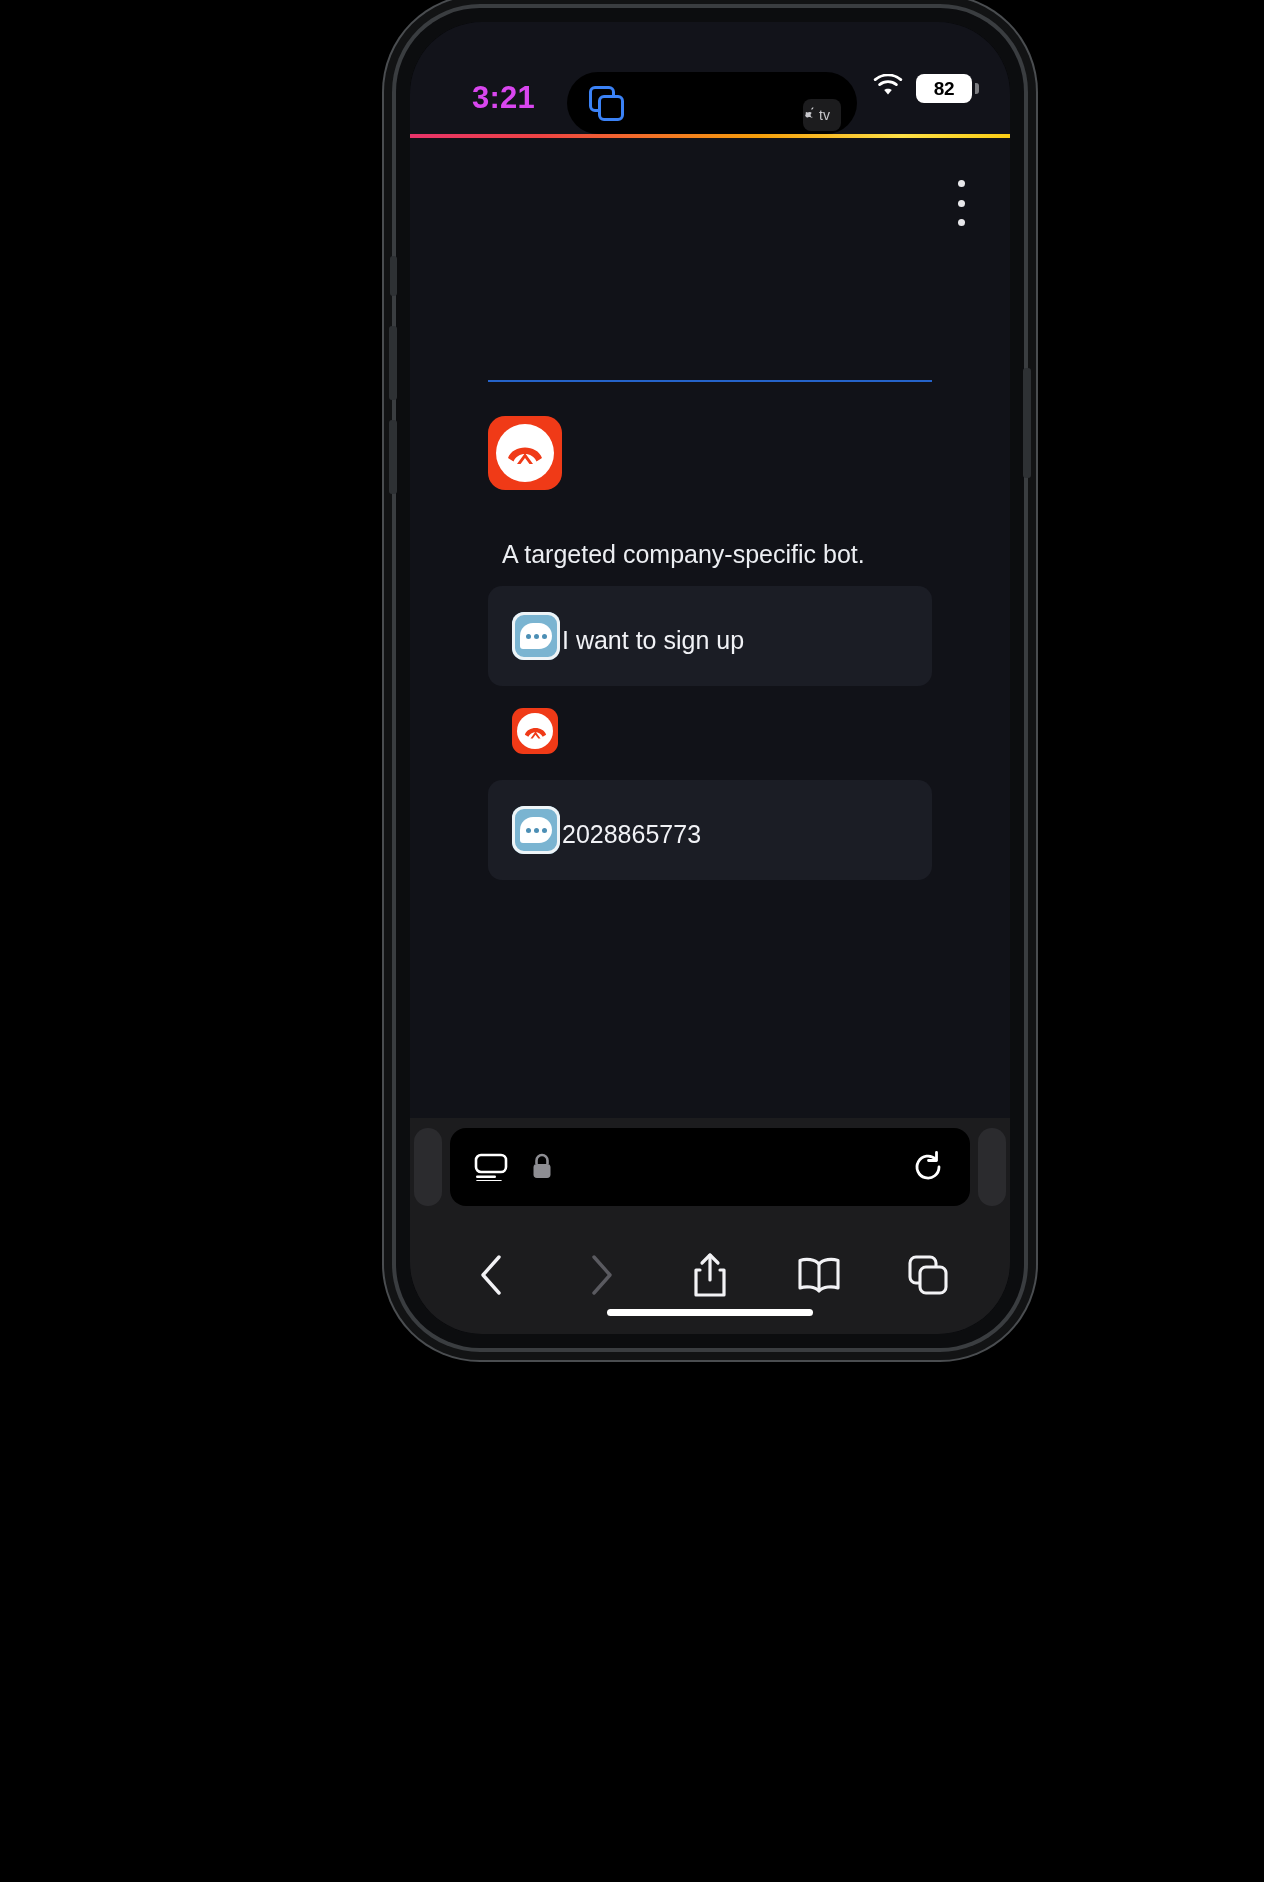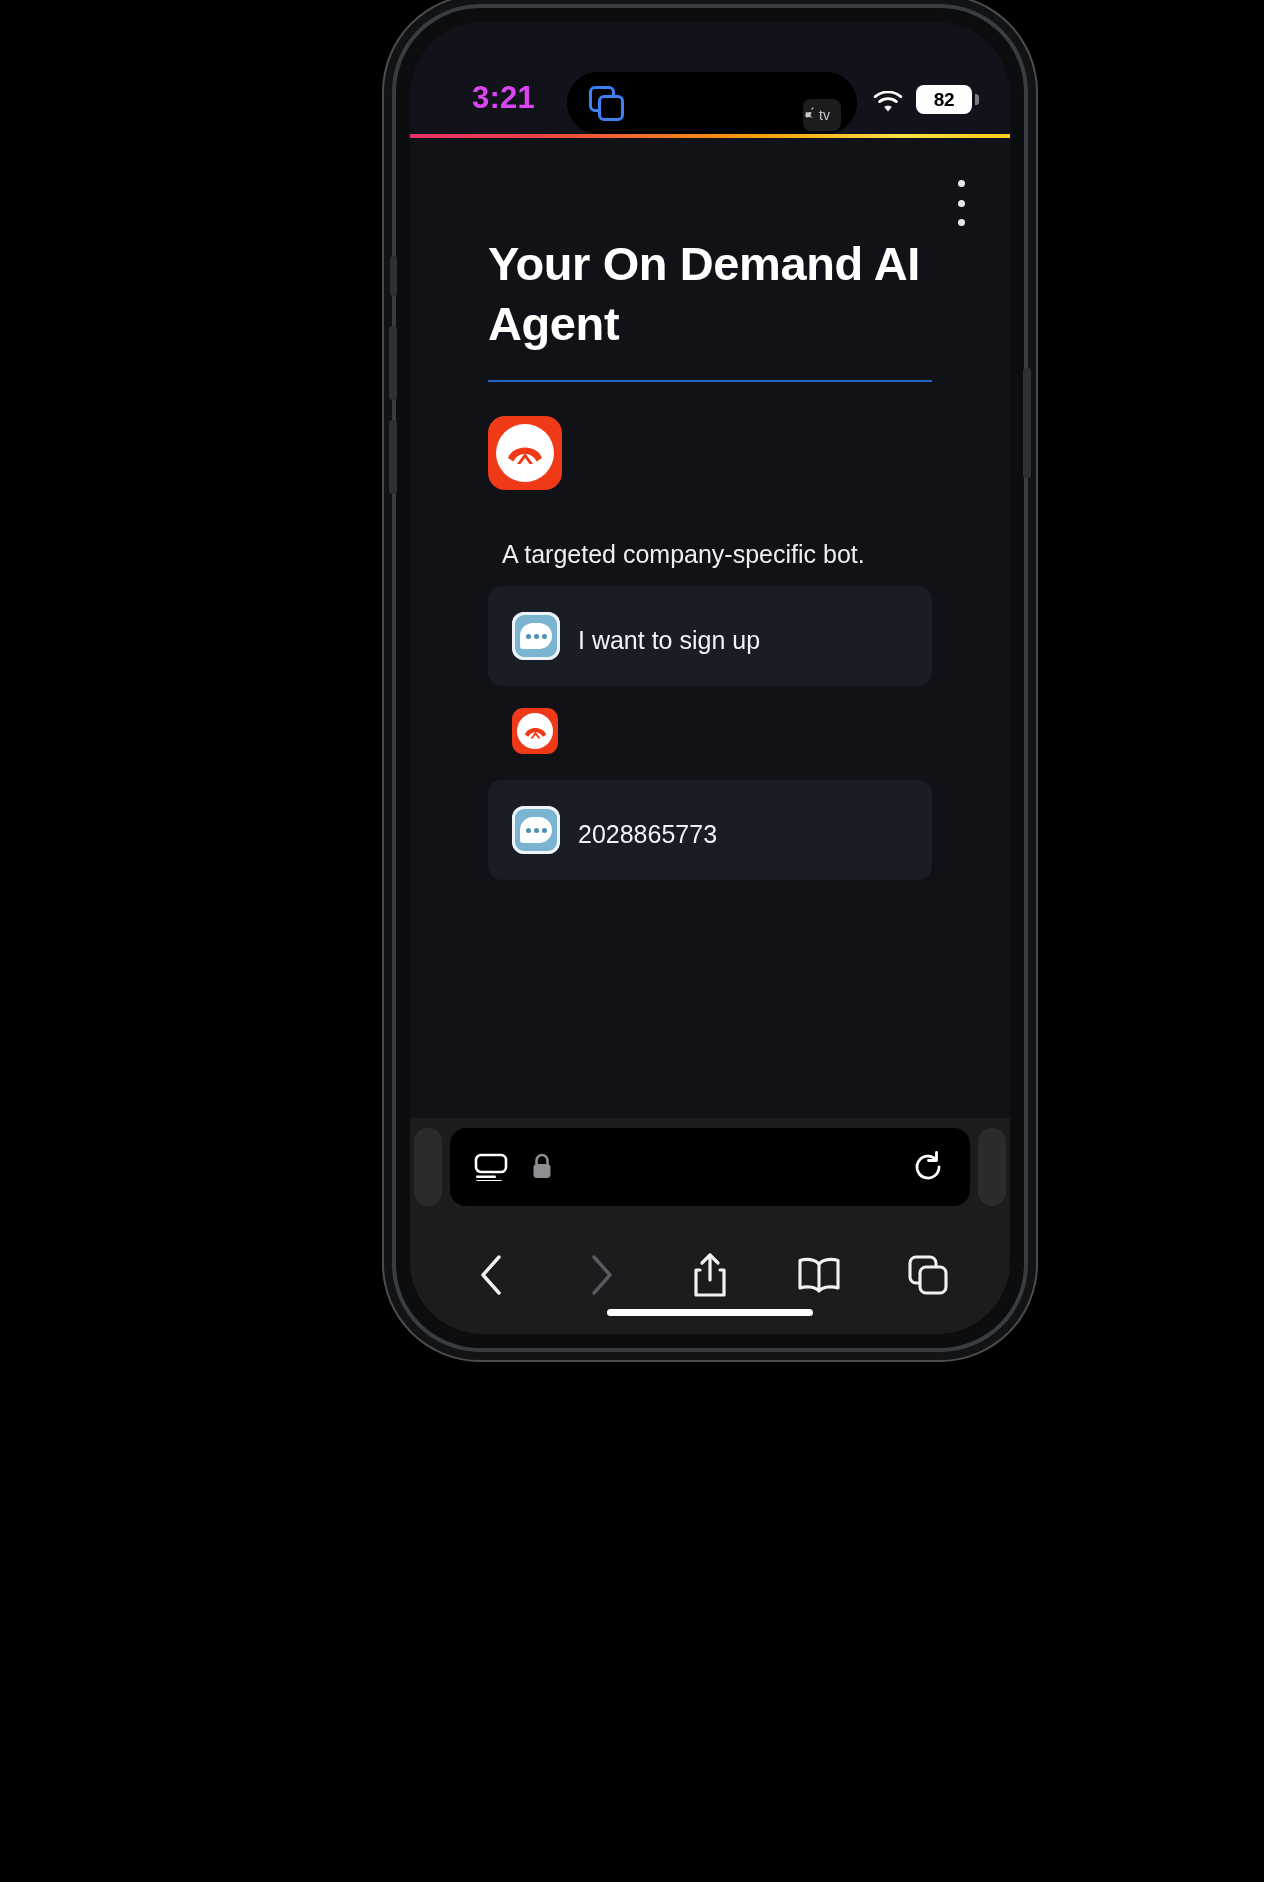--- a/index.html
+++ b/index.html
@@ -49,21 +49,21 @@
     border:3px solid #3b82f6;border-radius:6px;background:#000;
   }
   .di-app{
     position:absolute;right:16px;top:13px;width:38px;height:32px;
     background:#1c1c1e;border-radius:8px;
     display:flex;align-items:center;justify-content:center;
     color:#c8c8cc;font-size:17px;line-height:1;margin-top:14px;
   }
   .status-right{
     position:absolute;right:38px;top:52px;height:40px;
-    display:flex;align-items:flex-end;gap:13px;
+    display:flex;align-items:flex-start;gap:13px;
   }
   .wifi-icon{width:30px;height:23px;position:relative;}
   .battery{
     position:relative;width:56px;height:29px;background:#fff;border-radius:8px;
     display:flex;align-items:center;justify-content:center;
   }
   .battery .lvl{color:#000;font-size:19px;font-weight:bold;letter-spacing:-.3px;}
   .battery:after{
     content:"";position:absolute;right:-7px;top:9px;width:4px;height:11px;
     background:rgba(255,255,255,.45);border-radius:0 3px 3px 0;
@@ -108,21 +108,21 @@
 
   .tagline{
     position:absolute;left:92px;top:400px;right:60px;
     color:#eceef2;font-size:25px;line-height:1.35;
   }
 
   
   .chat{position:absolute;left:78px;top:448px;right:78px;}
   .bubble{
     background:#1b1d25;border-radius:14px;padding:26px 24px;
-    display:flex;align-items:flex-start;gap:18px;
+    display:flex;align-items:flex-start;gap:2px;
   }
   .bubble.bot{background:transparent;padding:22px 0 0 24px;}
   .msg-text{color:#f1f2f6;font-size:25px;line-height:1.52;flex:1;padding-top:3px;}
   .bubble.user .msg-text{padding-top:9px;}
 
   .user-badge{
     width:48px;height:48px;border-radius:12px;background:#7ab4d1;
     display:flex;align-items:center;justify-content:center;flex:0 0 auto;
     box-shadow:inset 0 0 0 3px #eef4f7;
   }
@@ -218,21 +218,20 @@
         <div class="hairline"></div>
 
         <div class="page">
 
           <div class="kebab">
             <i></i>
               <i></i>
               <i></i>
           </div>
 
-          <div class="page-title">Your On Demand AI Agent</div>
           <div class="title-rule"></div>
 
           <div class="hero-logo">
             <div class="brand-badge">
               <div class="brand-disc">
                 <svg width="40" height="26" viewBox="0 0 40 26">
                   <path d="M3 18 C8 4, 32 4, 37 18 L31.5 21.5 C27.5 11.5, 12.5 11.5, 8.5 21.5 Z" fill="#f03a17"></path>
                   <path d="M12 24 L20 13 L28 24 L24.5 24 L20 18 L15.5 24 Z" fill="#f03a17"></path>
                 </svg>
               </div>

